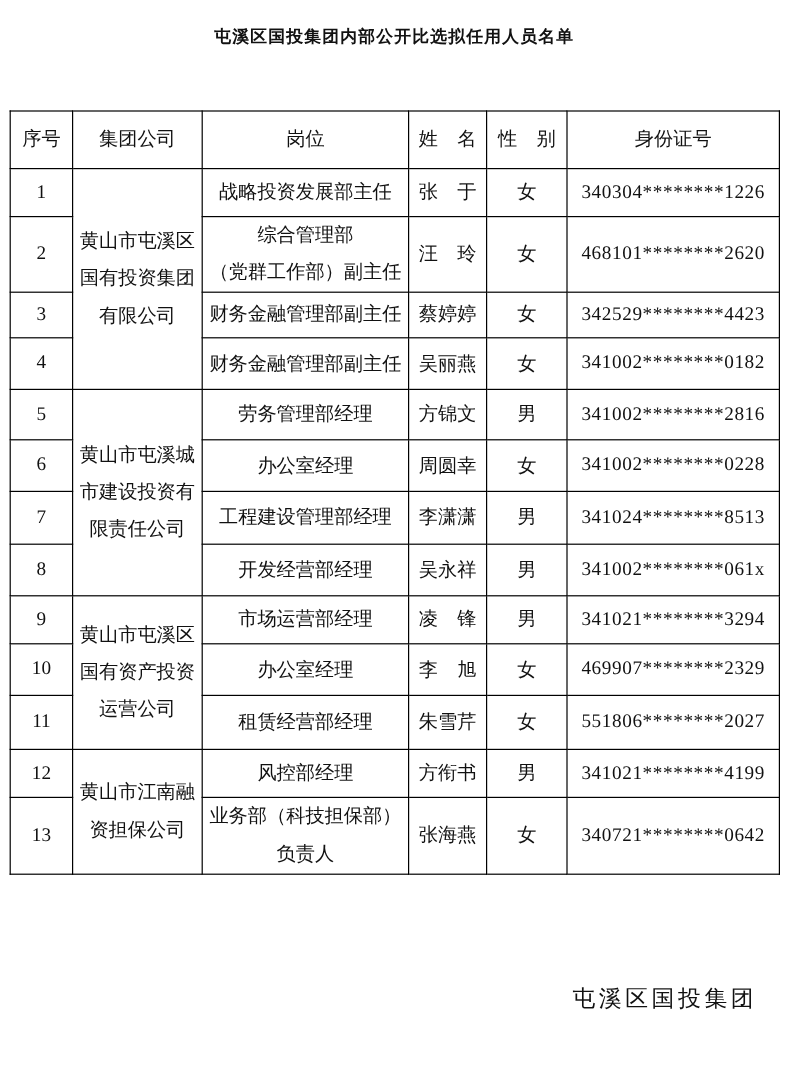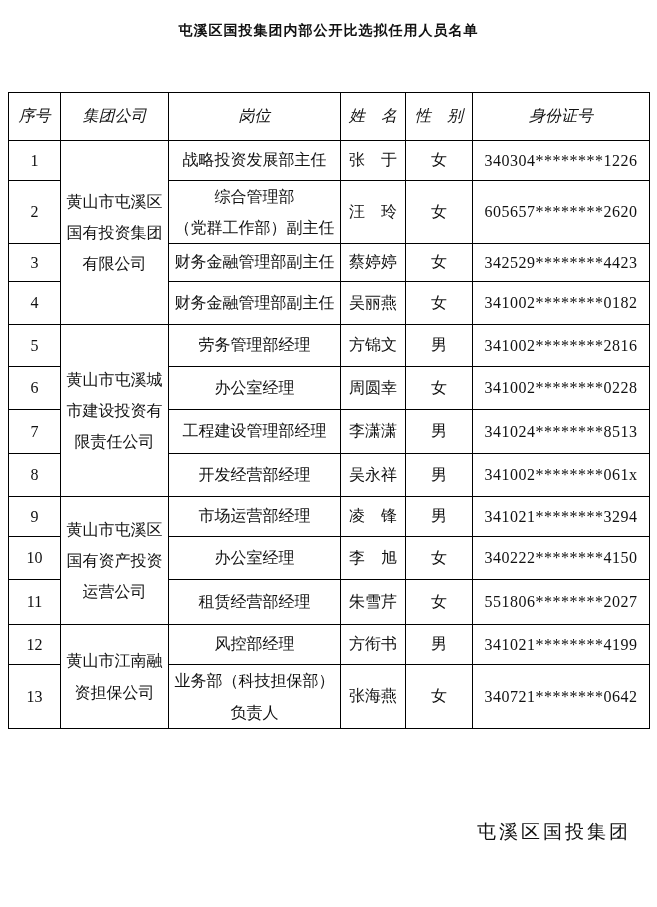--- a/index.html
+++ b/index.html
@@ -32,21 +32,20 @@
     border: 1px solid #000000;
     text-align: center;
     vertical-align: middle;
     font-size: 16px;
     font-weight: normal;
     padding: 0 2px;
     overflow: hidden;
   }
   table.personnel thead tr {
     height: 48px;
-    font-style: italic;
   }
   .multiline {
     white-space: pre-line;
     line-height: 1.95;
   }
   .id-cell {
     letter-spacing: 0.5px;
     margin-top: 32px;
   }
   .doc-footer {
@@ -98,21 +97,21 @@
       <td>张　于</td>
       <td>女</td>
       <td class="id-cell">340304********1226</td>
     </tr>
     <tr style="height:59px">
       <td>2</td>
       <td class="multiline">综合管理部
 （党群工作部）副主任</td>
       <td>汪　玲</td>
       <td>女</td>
-      <td class="id-cell">605657********2620</td>
+      <td class="id-cell">468101********2620</td>
     </tr>
     <tr style="height:38px">
       <td>3</td>
       <td>财务金融管理部副主任</td>
       <td>蔡婷婷</td>
       <td>女</td>
       <td class="id-cell">342529********4423</td>
     </tr>
     <tr style="height:43px">
       <td>4</td>
@@ -160,21 +159,21 @@
       <td>市场运营部经理</td>
       <td>凌　锋</td>
       <td>男</td>
       <td class="id-cell">341021********3294</td>
     </tr>
     <tr style="height:43px">
       <td>10</td>
       <td>办公室经理</td>
       <td>李　旭</td>
       <td>女</td>
-      <td class="id-cell">340222********4150</td>
+      <td class="id-cell">469907********2329</td>
     </tr>
     <tr style="height:45px">
       <td>11</td>
       <td>租赁经营部经理</td>
       <td>朱雪芹</td>
       <td>女</td>
       <td class="id-cell">551806********2027</td>
     </tr>
     <tr style="height:40px">
       <td>12</td>

